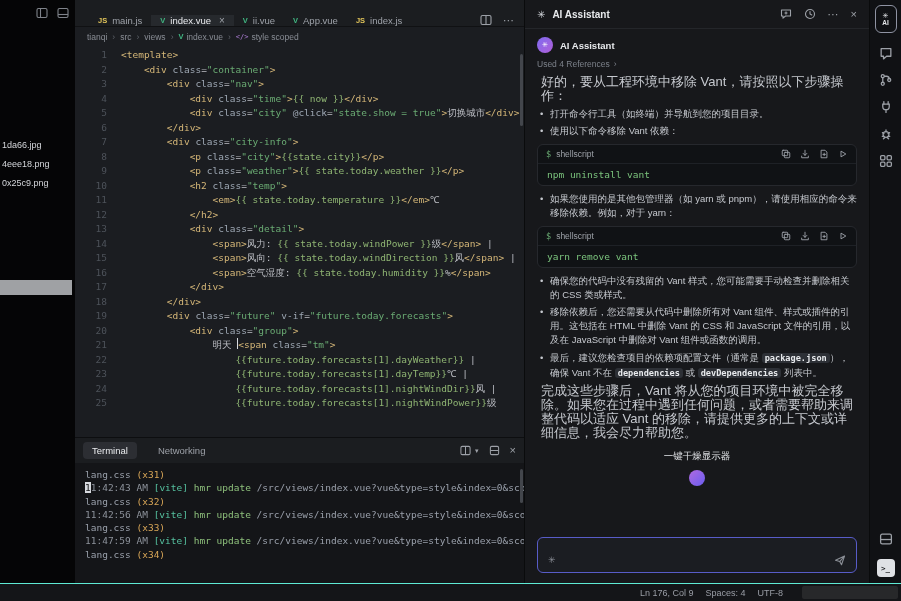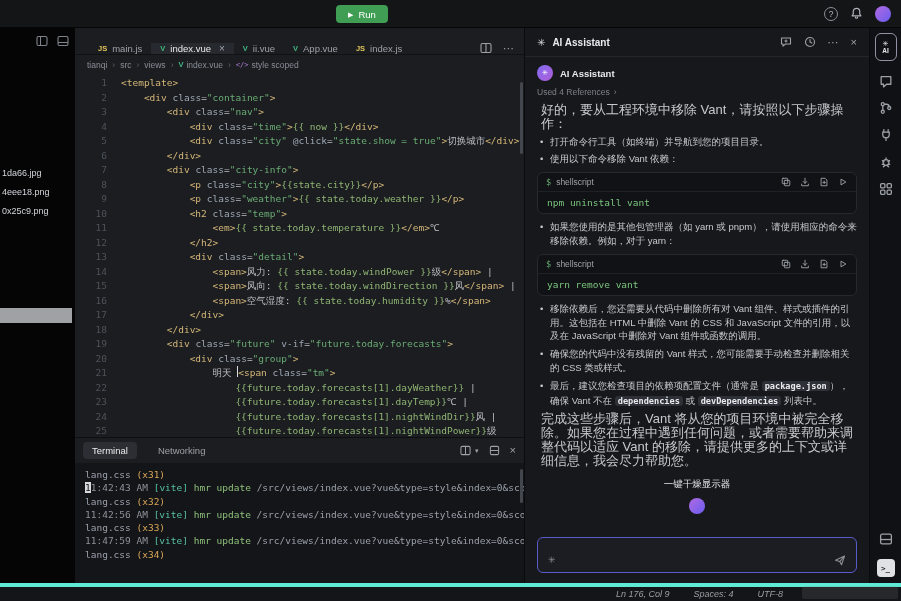--- a/index.html
+++ b/index.html
@@ -96,47 +96,31 @@
   .rail{flex:0 0 31px;background:#101114;display:flex;flex-direction:column;align-items:center;padding:5px 0 6px;gap:13px;}
   .rail-ai{width:22px;height:28px;border:1px solid #8f93a3;border-radius:6px;display:flex;flex-direction:column;
            align-items:center;justify-content:center;color:#e8eaed;cursor:pointer;}
   .rail-ai .spark{font-size:7px;line-height:1;}
   .rail-ai .lbl{font-size:6.5px;font-weight:bold;line-height:1.2;}
   .rail-icon{color:#9da1a8;display:flex;cursor:pointer;}
   .rail-spacer{flex:1;}
   .rail-term{width:18px;height:18px;background:#dfe1e5;border-radius:4px;display:flex;align-items:center;justify-content:center;
              color:#17181b;font-family:"DejaVu Sans Mono",monospace;font-size:7.5px;font-weight:bold;cursor:pointer;}
   
-  .statusbar{flex:0 0 18px;background:#141518;border-top:4px solid #5eead4;display:flex;align-items:center;
-             justify-content:flex-end;gap:24px;padding:0 118px 0 10px;font-size:9px;color:#9a9ea6;position:relative;font-style:italic;}
+  .statusbar{flex:0 0 18px;background:#141518;border-top:1px solid #5eead4;display:flex;align-items:center;
+             justify-content:flex-end;gap:12px;padding:0 118px 0 10px;font-size:9px;color:#9a9ea6;position:relative;}
   .status-item{cursor:pointer;white-space:nowrap;}
   .watermark{position:absolute;right:3px;bottom:2px;width:96px;height:13px;border-radius:2px;background:rgba(125,125,130,.18);}
   svg{display:block;}
 </style>
 </head>
 <body>
 
 <div class="app">
 
-  <div class="topbar">
-    <div class="run-btn">
-      <span class="play">▶</span>
-      <span>Run</span>
-    </div>
-    <div class="topbar-right">
-      <span class="help-badge">?</span>
-      <span class="icon-btn">
-        <svg viewBox="0 0 12 12" width="13" height="13" fill="none" stroke="currentColor" stroke-width="1.1" stroke-linecap="round" stroke-linejoin="round">
-            <path d="M6 1.2a3 3 0 0 1 3 3v2.2l1 1.8H2l1-1.8V4.2a3 3 0 0 1 3-3z"></path>
-            <path d="M5 9.4a1 1 0 0 0 2 0"></path>
-          </svg>
-      </span>
-      <span class="avatar"></span>
-    </div>
-  </div>
 
   <div class="main">
 
     <div class="leftstrip">
       <div class="panel-toggles">
         <span>
           <svg viewBox="0 0 12 12" width="12" height="12" fill="none" stroke="currentColor" stroke-width="1.1">
               <rect x="1" y="1.5" width="10" height="9" rx="1.5"></rect>
               <path d="M4.5 1.5v9"></path>
             </svg>
@@ -391,22 +375,22 @@
                   </span>
                   <span class="cbi">
                     <svg viewBox="0 0 12 12" width="10" height="10" fill="none" stroke="currentColor" stroke-width="1.1" stroke-linecap="round" stroke-linejoin="round">
                       <path d="M4 2.8l5.4 3.2L4 9.2z"></path>
                     </svg>
                   </span>
                 </span>
               </div>
               <div class="cb-body">yarn remove vant</div>
             </div>
+            <div class="msg-li"><span>确保您的代码中没有残留的 Vant 样式，您可能需要手动检查并删除相关的 CSS 类或样式。</span></div>
             <div class="msg-li"><span>移除依赖后，您还需要从代码中删除所有对 Vant 组件、样式或插件的引用。这包括在 HTML 中删除 Vant 的 CSS 和 JavaScript 文件的引用，以及在 JavaScript 中删除对 Vant 组件或函数的调用。</span></div>
-            <div class="msg-li"><span>确保您的代码中没有残留的 Vant 样式，您可能需要手动检查并删除相关的 CSS 类或样式。</span></div>
             <div class="msg-li"><span>最后，建议您检查项目的依赖项配置文件（通常是 </span><span class="inline-code">package.json</span><span>），确保 Vant 不在 </span><span class="inline-code">dependencies</span><span> 或 </span><span class="inline-code">devDependencies</span><span> 列表中。</span></div>
             <div class="msg-p"><span>完成这些步骤后，Vant 将从您的项目环境中被完全移除。如果您在过程中遇到任何问题，或者需要帮助来调整代码以适应 Vant 的移除，请提供更多的上下文或详细信息，我会尽力帮助您。</span></div>
           </div>
         <div class="user-row">
           <span class="user-text">一键干燥显示器</span>
           <span class="avatar"></span>
         </div>
       </div>
 
       <div class="ai-input-wrap">

